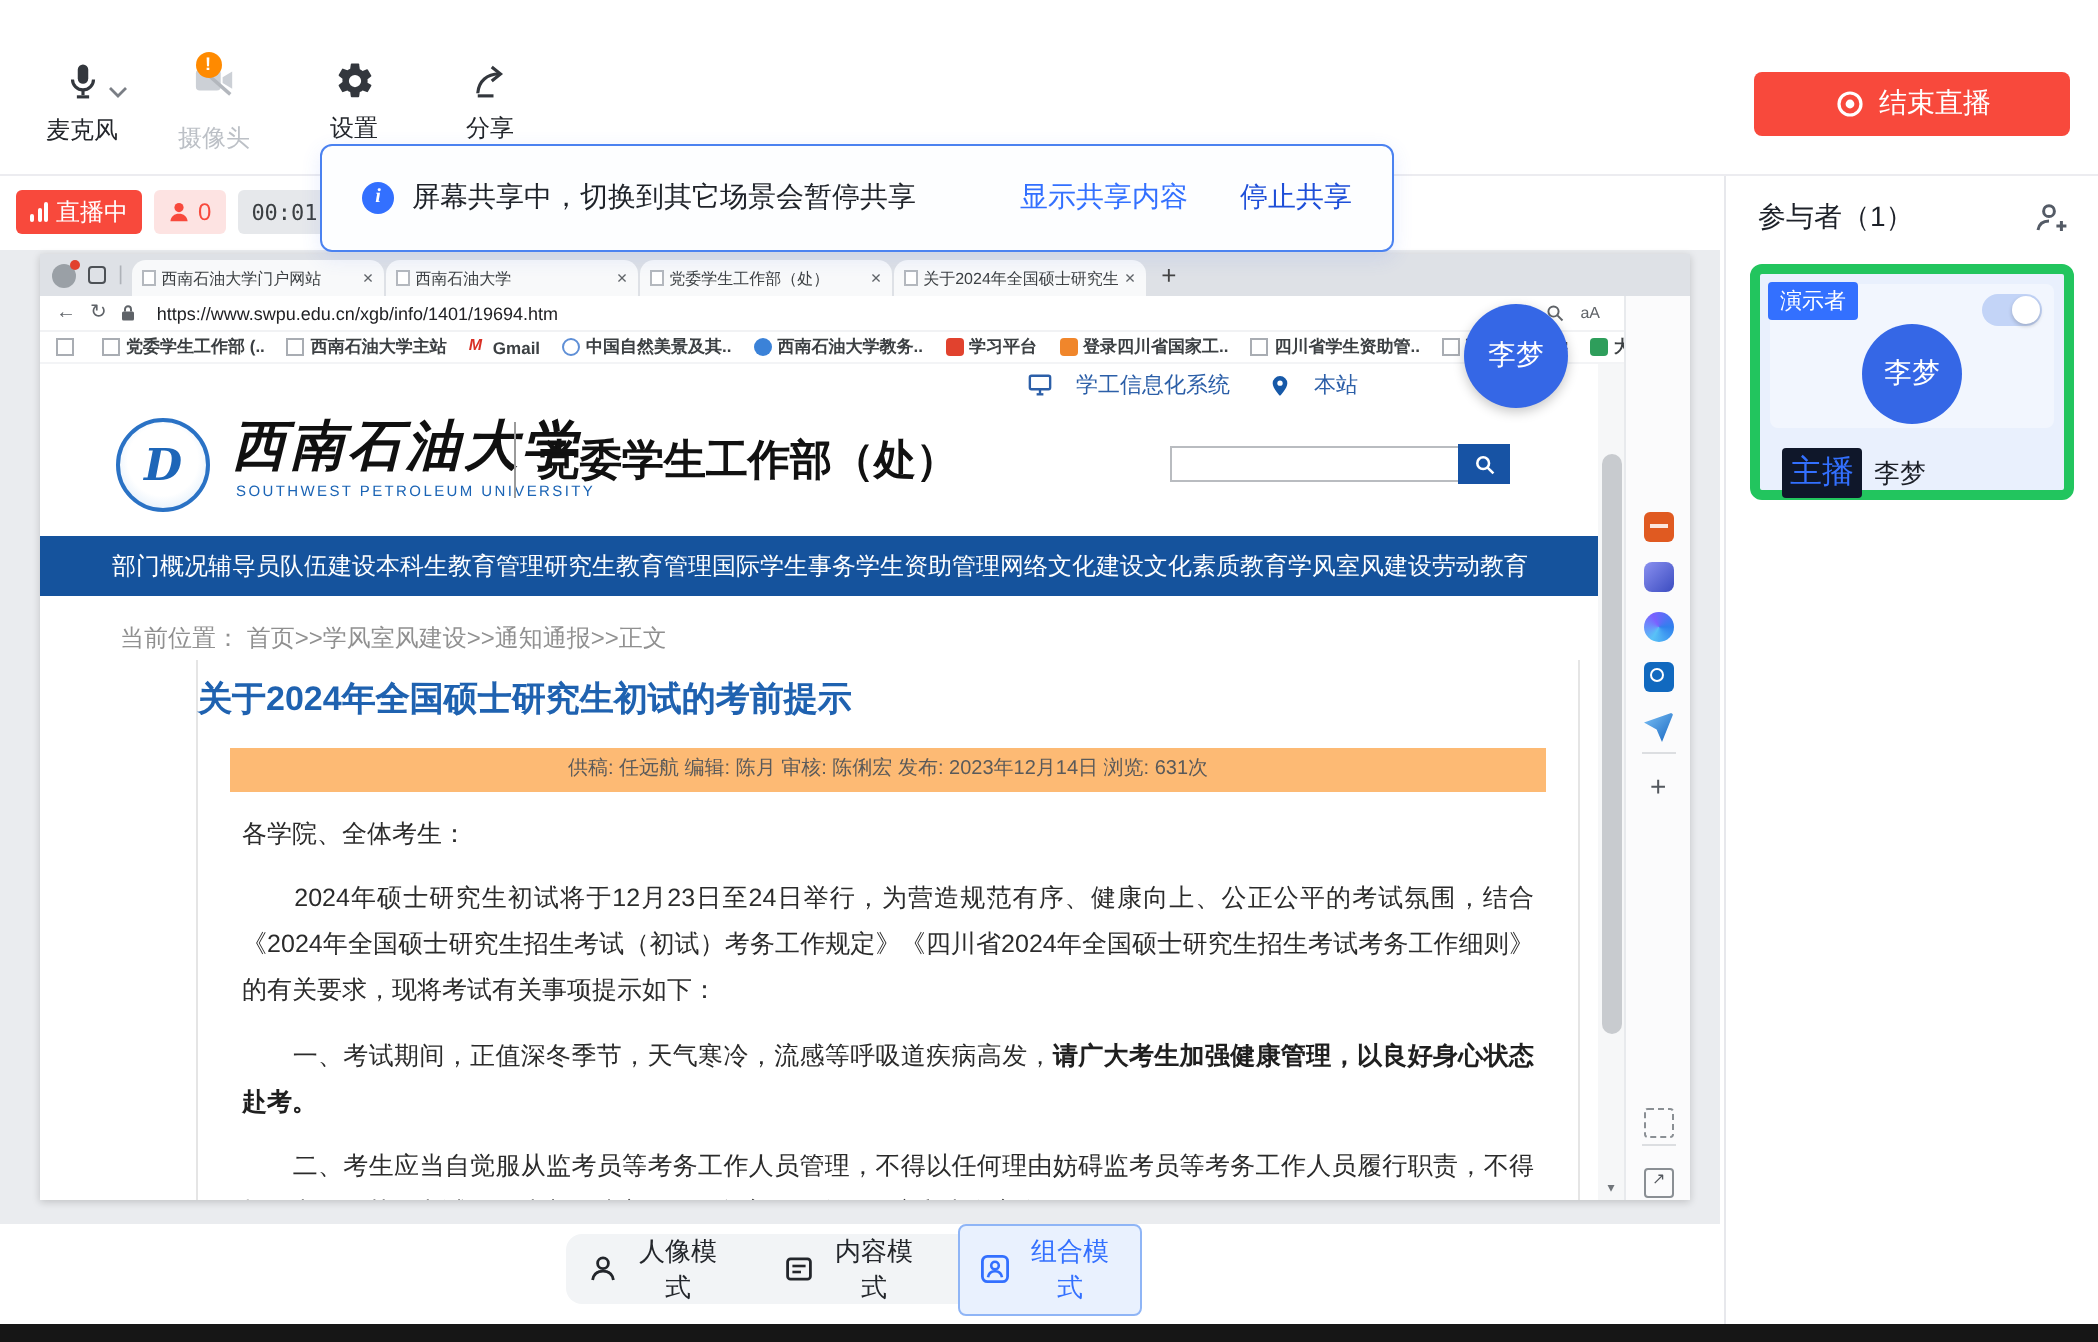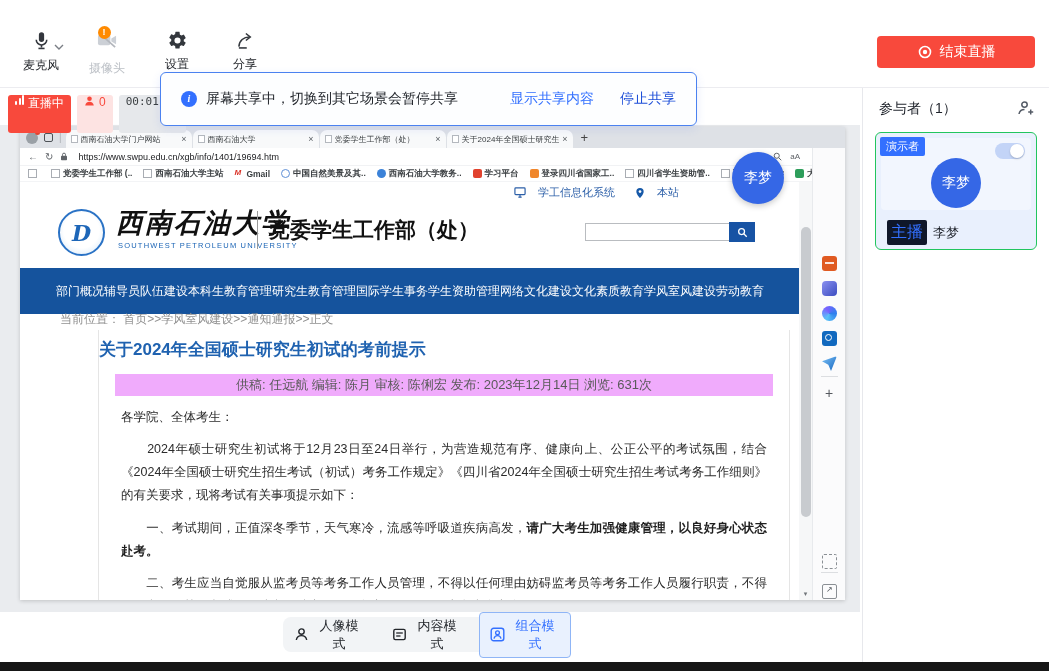--- a/index.html
+++ b/index.html
@@ -13,21 +13,21 @@
   .tool.disabled .lbl{color:#bcc0c6;}
   .tool-mic{left:12px;} .tool-cam{left:78px;} .tool-gear{left:148px;} .tool-share{left:216px;}
   .mic-chevron{position:absolute;top:6px;right:6px;}
   .cam-badge{position:absolute;top:-4px;right:8px;width:13px;height:13px;border-radius:50%;background:#ff8a00;color:#fff;
     font-size:9px;font-weight:bold;text-align:center;line-height:13px;}
   .end-btn{position:absolute;top:36px;right:14px;width:158px;height:32px;background:#f8493c;border:none;border-radius:4px;
     color:#fff;font-size:14px;display:flex;align-items:center;justify-content:center;gap:7px;cursor:pointer;}
 
   
   .chips{position:absolute;top:95px;left:8px;display:flex;gap:6px;z-index:6;align-items:center;}
-  .chip{height:38px;border-radius:3px;display:flex;align-items:flex-start;padding:0 7px;font-size:12px;gap:4px;}
+  .chip{height:22px;border-radius:3px;display:flex;align-items:center;padding:0 7px;font-size:12px;gap:4px;}
   .chip-live{background:#f8493c;color:#fff;}
   .chip-live .bars{display:flex;align-items:flex-end;gap:1.5px;height:10px;}
   .chip-live .bars i{display:block;width:2px;background:#fff;border-radius:1px;}
   .chip-viewers{background:#fde3e2;color:#f8493c;}
   .chip-timer{background:#e6e8eb;color:#3c4043;font-family:"DejaVu Sans Mono",monospace;font-size:11px;}
 
   
   .notice{position:absolute;left:160px;top:72px;width:537px;height:54px;background:#fdfeff;border:1px solid #4b82f0;border-radius:6px;
     box-shadow:0 3px 10px rgba(64,110,236,.12);display:flex;align-items:center;padding:0 20px;z-index:20;}
   .notice .txt{font-size:14px;color:#1f2329;margin-left:9px;}
@@ -103,44 +103,44 @@
     background:radial-gradient(circle at 50% 45%,#ffffff 55%,#cfe4f7 100%);display:flex;align-items:center;justify-content:center;}
   .logo span{font-family:"DejaVu Serif",serif;font-style:italic;font-weight:bold;font-size:22px;color:#1d66b8;}
   .uni-cn{position:absolute;left:96px;top:2px;font-family:"DejaVu Serif",serif;font-style:italic;font-weight:bold;
     font-size:27px;color:#101010;letter-spacing:2px;white-space:nowrap;}
   .uni-en{position:absolute;left:98px;top:38px;font-size:7.5px;color:#1b64b5;letter-spacing:1.2px;white-space:nowrap;}
   .banner-divider{position:absolute;left:237px;top:8px;width:1px;height:38px;background:#9a9a9a;}
   .dept{position:absolute;left:249px;top:13px;font-size:21px;font-weight:bold;color:#111;white-space:nowrap;}
   .site-search{position:absolute;left:565px;top:19px;display:flex;align-items:center;}
   .site-search input{width:144px;height:18px;border:1px solid #b9bcc0;border-right:none;outline:none;padding:0 4px;font-size:10px;}
   .site-search .go{width:26px;height:20px;background:#1753a4;border:none;display:flex;align-items:center;justify-content:center;cursor:pointer;}
-  .sitenav{position:absolute;top:86px;left:0;right:0;height:46px;background:#15539d;display:flex;align-items:center;
+  .sitenav{position:absolute;top:86px;left:0;right:0;height:30px;background:#15539d;display:flex;align-items:center;
     justify-content:space-between;padding:4px 36px;}
   .sitenav span{font-size:12px;color:#fff;white-space:nowrap;cursor:pointer;}
   .breadcrumb{position:absolute;top:116px;left:0;right:0;height:32px;font-size:12px;color:#909090;padding:13px 0 0 40px;}
   .article{position:absolute;top:148px;left:78px;width:692px;bottom:0;border-left:1px solid #e5e5e5;border-right:1px solid #e5e5e5;}
   .art-title{margin-top:8px;text-align:left;font-size:17px;font-weight:bold;color:#1f62b0;}
-  .art-meta{margin:13px 16px 0;height:22px;line-height:22px;background:#f0abfc;text-align:center;font-size:13px;color:#5a5a5a;white-space:nowrap;overflow:hidden;}
+  .art-meta{margin:13px 16px 0;height:22px;line-height:22px;background:#fdba74;text-align:center;font-size:10px;color:#5a5a5a;white-space:nowrap;overflow:hidden;}
   .art-body{margin:10px 22px 0;}
   .art-p{margin:9px 0;font-size:12.5px;line-height:1.85;color:#2b2b2b;text-align:justify;}
   .art-p .b{font-weight:bold;color:#1f1f1f;}
 
   
   .modebar{position:absolute;left:283px;top:617px;width:288px;height:35px;background:#f2f4f6;border-radius:8px;
     display:flex;align-items:center;justify-content:center;gap:6px;z-index:4;}
   .mode-btn{display:flex;align-items:center;gap:5px;font-size:13px;color:#23262b;background:none;border:1px solid transparent;
     border-radius:4px;padding:4px 10px;cursor:pointer;}
   .mode-btn svg{flex:none;}
   .mode-btn.selected{color:#3370ff;background:#e9f1fe;border-color:#8fb5f6;}
 
   
   .sidebar{position:absolute;left:862px;top:88px;width:187px;bottom:9px;background:#fff;border-left:1px solid #e7e8ec;}
-  .sb-header{display:flex;align-items:flex-start;justify-content:space-between;padding:12px 14px 8px 16px;}
+  .sb-header{display:flex;align-items:center;justify-content:space-between;padding:12px 14px 8px 16px;}
   .sb-title{font-size:14px;color:#1d2129;}
-  .p-card{margin:6px 12px 0;border:1px solid #22c55e;border-radius:6px;background:#e9f0fd;height:118px;padding:5px;}
+  .p-card{margin:6px 12px 0;border:5px solid #22c55e;border-radius:6px;background:#e9f0fd;height:118px;padding:5px;}
   .p-video{position:relative;height:72px;background:#f2f6fe;border-radius:4px;}
   .presenter-badge{position:absolute;left:-1px;top:-1px;background:#3370ff;color:#fff;font-size:11px;padding:2px 6px;border-radius:2px;}
   .toggle{position:absolute;right:6px;top:5px;width:30px;height:16px;border-radius:8px;background:#c3d4f7;cursor:pointer;}
   .toggle .knob{position:absolute;right:1px;top:1px;width:14px;height:14px;border-radius:50%;background:#fff;box-shadow:0 1px 2px rgba(0,0,0,.2);}
   .p-avatar{position:absolute;left:50%;top:62%;transform:translate(-50%,-50%);width:50px;height:50px;border-radius:50%;
     background:#3567e6;color:#fff;font-size:14px;display:flex;align-items:center;justify-content:center;}
   .p-row{display:flex;align-items:center;gap:6px;padding:10px 6px 0;}
   .host-badge{background:#0f172a;color:#3370ff;font-size:16px;padding:2px 4px;border-radius:2px;}
   .host-name{font-size:13px;color:#1d2129;}
 

